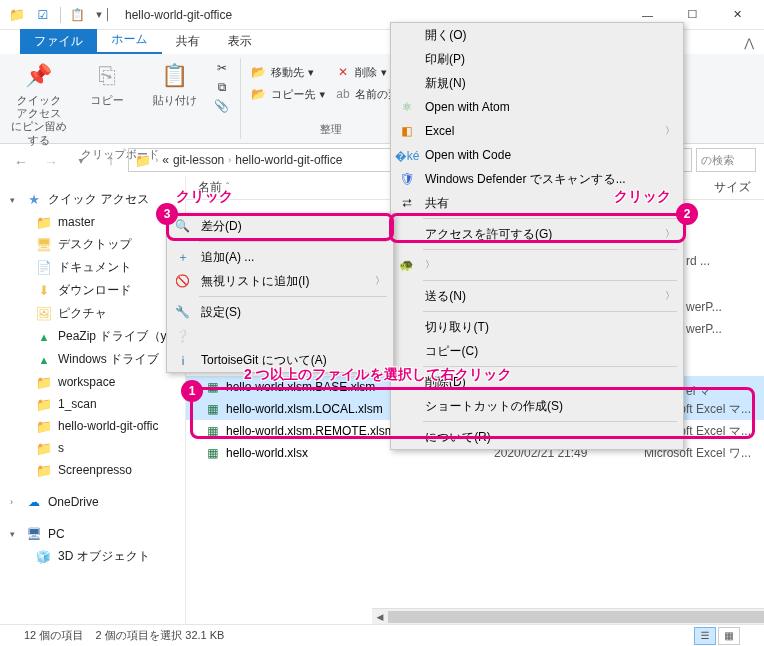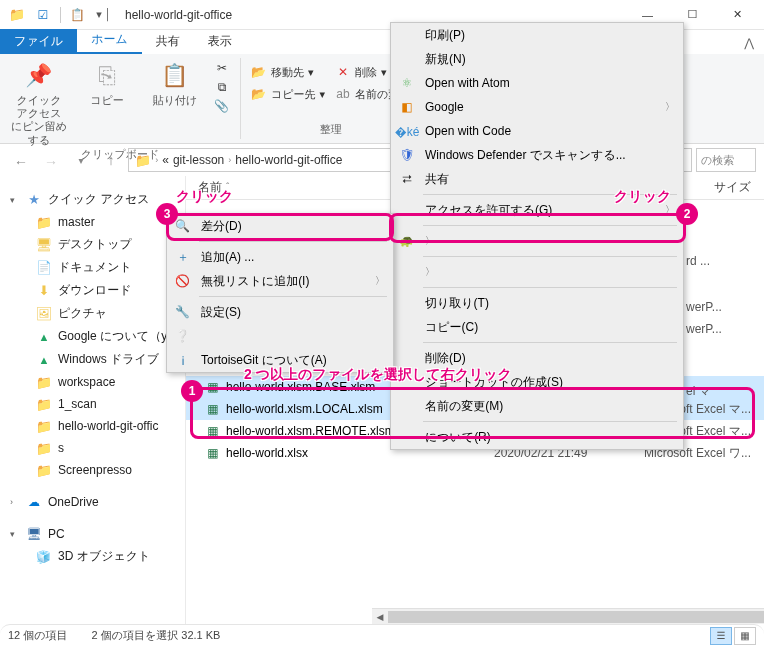--- a/index.html
+++ b/index.html
@@ -7,21 +7,21 @@
 
 
 .titlebar { height: 30px; background: #fff; border-bottom: 1px solid #e5e5e5; display: flex; align-items: center; padding: 0 4px; }
 .titlebar .tb-icon { width: 18px; height: 18px; margin: 0 4px; display: flex; align-items: center; justify-content: center; }
 .titlebar .sep { width: 1px; height: 16px; background: #ccc; margin: 0 4px; }
 .titlebar .title { font-size: 12px; margin-left: 8px; color: #333; }
 .titlebar .win-controls { margin-left: auto; display: flex; }
 .titlebar .win-btn { width: 45px; height: 30px; display: flex; align-items: center; justify-content: center; font-size: 11px; color: #333; }
 
 
-.tabs { height: 24px; display: flex; align-items: flex-end; }
+.tabs { height: 24px; display: flex; align-items: flex-end; padding-left: 20px; }
 .tab-file { background: #1979ca; color: #fff; padding: 4px 14px; font-size: 12px; }
 .tab { padding: 4px 14px; font-size: 12px; color: #333; position: relative; }
 .tab.active { border-bottom: 2px solid #1979ca; color: #1979ca; }
 .tabs .help-arrow { margin-left: auto; padding: 4px 10px; color: #666; }
 
 
 .ribbon { height: 90px; background: #f5f6f7; border-bottom: 1px solid #dadada; display: flex; padding: 4px 0; }
 .ribbon-group { border-right: 1px solid #dcdcdc; padding: 2px 10px 0; display: flex; flex-direction: column; align-items: center; justify-content: space-between; }
 .ribbon-group .row { display: flex; gap: 10px; align-items: flex-start; }
 .ribbon-big { display: flex; flex-direction: column; align-items: center; gap: 2px; width: 58px; }
@@ -75,21 +75,21 @@
 .ctx-item .ci-label { flex: 1; }
 .ctx-item .ci-arrow { color: #555; font-size: 10px; }
 .ctx-sep { height: 1px; background: #d0d0d0; margin: 3px 6px 3px 32px; }
 
 
 .annot-box { position: absolute; border: 3px solid #e6007e; border-radius: 8px; z-index: 60; pointer-events: none; }
 .annot-badge { position: absolute; width: 22px; height: 22px; border-radius: 50%; background: #e6007e; color: #fff; display: flex; align-items: center; justify-content: center; font-size: 12px; font-weight: bold; z-index: 70; }
 .annot-label { position: absolute; color: #e6007e; font-size: 14px; font-weight: bold; text-shadow: 1px 1px 0 #fff, -1px -1px 0 #fff, 1px -1px 0 #fff, -1px 1px 0 #fff; z-index: 70; }
 
 
-.statusbar { position: absolute; bottom: 0; left: 0; right: 0; height: 22px; border-top: 1px solid #e5e5e5; display: flex; align-items: center; padding: 0 8px; font-size: 11px; color: #444; gap: 24px; border-radius: 10px; }
+.statusbar { position: absolute; bottom: 0; left: 0; right: 0; height: 22px; border-top: 1px solid #e5e5e5; display: flex; align-items: center; padding: 0 24px; font-size: 11px; color: #444; gap: 12px; }
 .statusbar .view-btns { margin-left: auto; display: flex; gap: 2px; }
 .statusbar .vb { width: 22px; height: 18px; border: 1px solid #ccc; display: flex; align-items: center; justify-content: center; font-size: 10px; color: #555; }
 .statusbar .vb.active { background: #cde8ff; border-color: #7ab7e8; }
 
 .scrollbar-h { position: absolute; bottom: 0; left: 186px; right: 0; height: 16px; background: #f0f0f0; border-top: 1px solid #e0e0e0; display: flex; align-items: center; }
 .scrollbar-h .sb-btn { width: 16px; height: 16px; display:flex; align-items:center; justify-content:center; color:#666; font-size:9px; }
 .scrollbar-h .sb-track { flex:1; height: 16px; position: relative; }
 .scrollbar-h .sb-thumb { position:absolute; left:0; width: 420px; top:2px; height:12px; background:#cdcdcd; }
 </style>
 </head>
@@ -214,21 +214,21 @@
           <span>ダウンロード</span>
         </div>
         <div class="nav-item">
           <span class="tree-chev"> </span>
           <span class="ni-icon folder-ic">🖼</span>
           <span>ピクチャ</span>
         </div>
         <div class="nav-item">
           <span class="tree-chev"> </span>
           <span class="ni-icon gdrive-ic">▲</span>
-          <span>Google について（y</span>
+          <span>PeaZip ドライブ（y</span>
         </div>
         <div class="nav-item">
           <span class="tree-chev"> </span>
           <span class="ni-icon gdrive-ic">▲</span>
           <span>Windows ドライブ（r</span>
         </div>
         <div class="nav-item">
           <span class="tree-chev"> </span>
           <span class="ni-icon folder-ic">📁</span>
           <span>workspace</span>
@@ -328,33 +328,37 @@
 <div style="position:absolute; left:686px; top:250px; font-size:12px; color:#555; line-height:22px;">
   <div>rd ...</div>
   <div style="margin-top:24px">werP...</div>
   <div>werP...</div>
   <div style="margin-top:40px">el マ</div>
 </div>
 
 <div class="ctxmenu main-ctx">
   <div class="ctx-item">
       <span class="ci-icon"></span>
+      <span class="ci-label">開く(O)</span>
+    </div>
+  <div class="ctx-item">
+      <span class="ci-icon"></span>
       <span class="ci-label">印刷(P)</span>
     </div>
   <div class="ctx-item">
       <span class="ci-icon"></span>
       <span class="ci-label">新規(N)</span>
     </div>
   <div class="ctx-item">
       <span class="ci-icon" style="color:#66b96c">⚛</span>
       <span class="ci-label">Open with Atom</span>
     </div>
   <div class="ctx-item">
       <span class="ci-icon" style="color:#e07b00">◧</span>
-      <span class="ci-label">Google</span>
+      <span class="ci-label">Excel</span>
       <span class="ci-arrow">〉</span>
     </div>
   <div class="ctx-item">
       <span class="ci-icon" style="color:#3b8fd3">�ké</span>
       <span class="ci-label">Open with Code</span>
     </div>
   <div class="ctx-item">
       <span class="ci-icon" style="color:#3367d6">🛡</span>
       <span class="ci-label">Windows Defender でスキャンする...</span>
     </div>
@@ -369,43 +373,40 @@
       <span class="ci-arrow">〉</span>
     </div>
   <div class="ctx-sep"></div>
   <div class="ctx-item">
       <span class="ci-icon" style="color:#3a8f3a">🐢</span>
       <span class="ci-arrow">〉</span>
     </div>
   <div class="ctx-sep"></div>
   <div class="ctx-item">
       <span class="ci-icon"></span>
+      <span class="ci-label">送る(N)</span>
       <span class="ci-arrow">〉</span>
     </div>
   <div class="ctx-sep"></div>
   <div class="ctx-item">
       <span class="ci-icon"></span>
       <span class="ci-label">切り取り(T)</span>
     </div>
   <div class="ctx-item">
       <span class="ci-icon"></span>
       <span class="ci-label">コピー(C)</span>
     </div>
   <div class="ctx-sep"></div>
   <div class="ctx-item">
       <span class="ci-icon"></span>
       <span class="ci-label">削除(D)</span>
     </div>
   <div class="ctx-item">
       <span class="ci-icon"></span>
       <span class="ci-label">ショートカットの作成(S)</span>
-    </div>
-  <div class="ctx-item">
-      <span class="ci-icon"></span>
-      <span class="ci-label">名前の変更(M)</span>
     </div>
   <div class="ctx-sep"></div>
   <div class="ctx-item">
       <span class="ci-icon"></span>
       <span class="ci-label">について(R)</span>
     </div>
 </div>
 
 <div class="ctxmenu sub-ctx">
   <div class="ctx-item">

